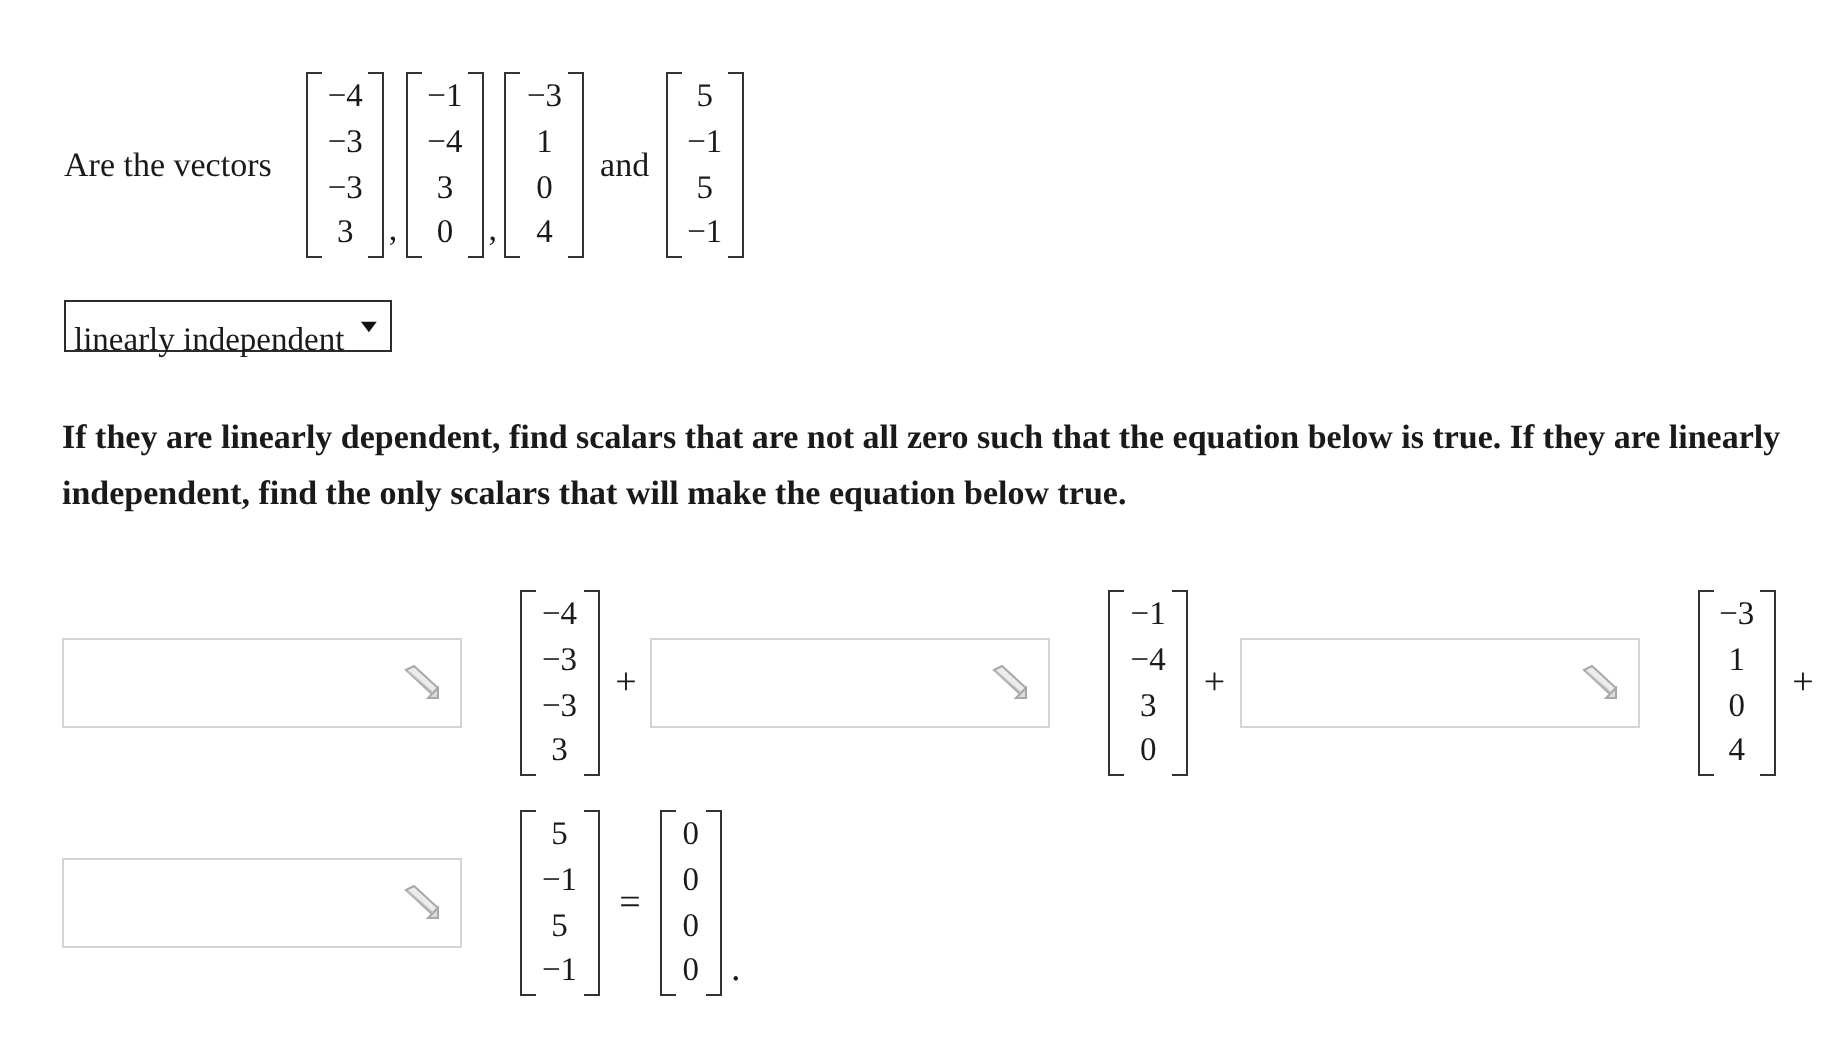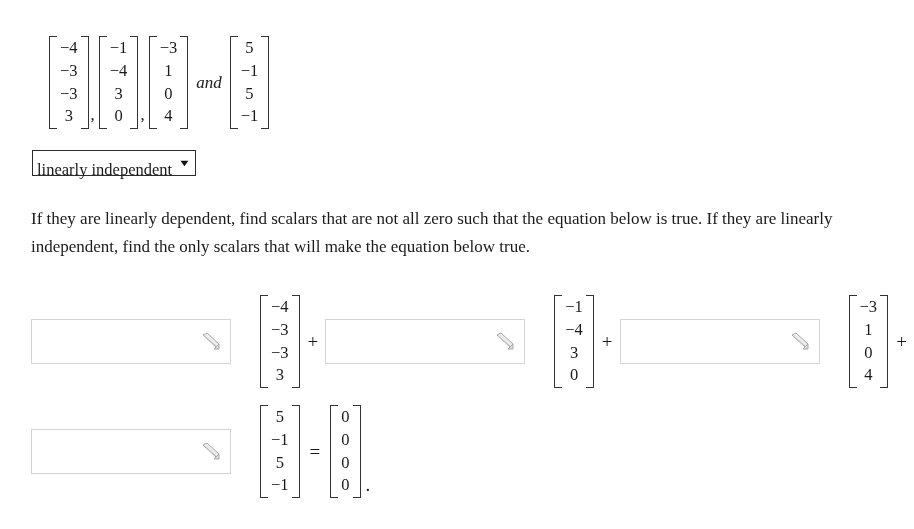--- a/index.html
+++ b/index.html
@@ -69,21 +69,20 @@
     text-align: center;
   }
   .comma {
     align-self: flex-end;
     padding: 0 3px 4px 1px;
     font-size: 17px;
   }
   .word {
     padding: 0 7px;
     font-size: 17px;
-    font-style: italic;
   }
   .plus {
     font-size: 19px;
     padding: 0 7px;
     align-self: center;
   }
   .eq {
     font-size: 19px;
     padding: 0 9px;
     align-self: center;
@@ -126,20 +125,21 @@
   }
 
   
   .para {
     position: absolute;
     left: 31px;
     top: 205px;
     width: 860px;
     font-size: 17px;
     line-height: 1.62;
+    font-weight: bold;
   }
 
   
   .ansrow {
     position: absolute;
     display: flex;
     align-items: center;
   }
   .row1 { left: 31px; top: 295px; }
   .row2 { left: 31px; top: 405px; }
@@ -165,20 +165,21 @@
   .gap-sm { width: 16px; }
   .gap-md { width: 20px; }
   .gap-field { width: 28px; }
 </style>
 </head>
 <body>
 
 <div class="page">
 
   <div class="q-line">
+    <span class="q-text">Are the vectors</span>
     <span class="gap-sm"></span>
 
     <span class="vec">
       <span class="bracket left"></span>
       <span class="entries">
         <span>−4</span>
         <span>−3</span>
         <span>−3</span>
         <span>3</span>
       </span>

